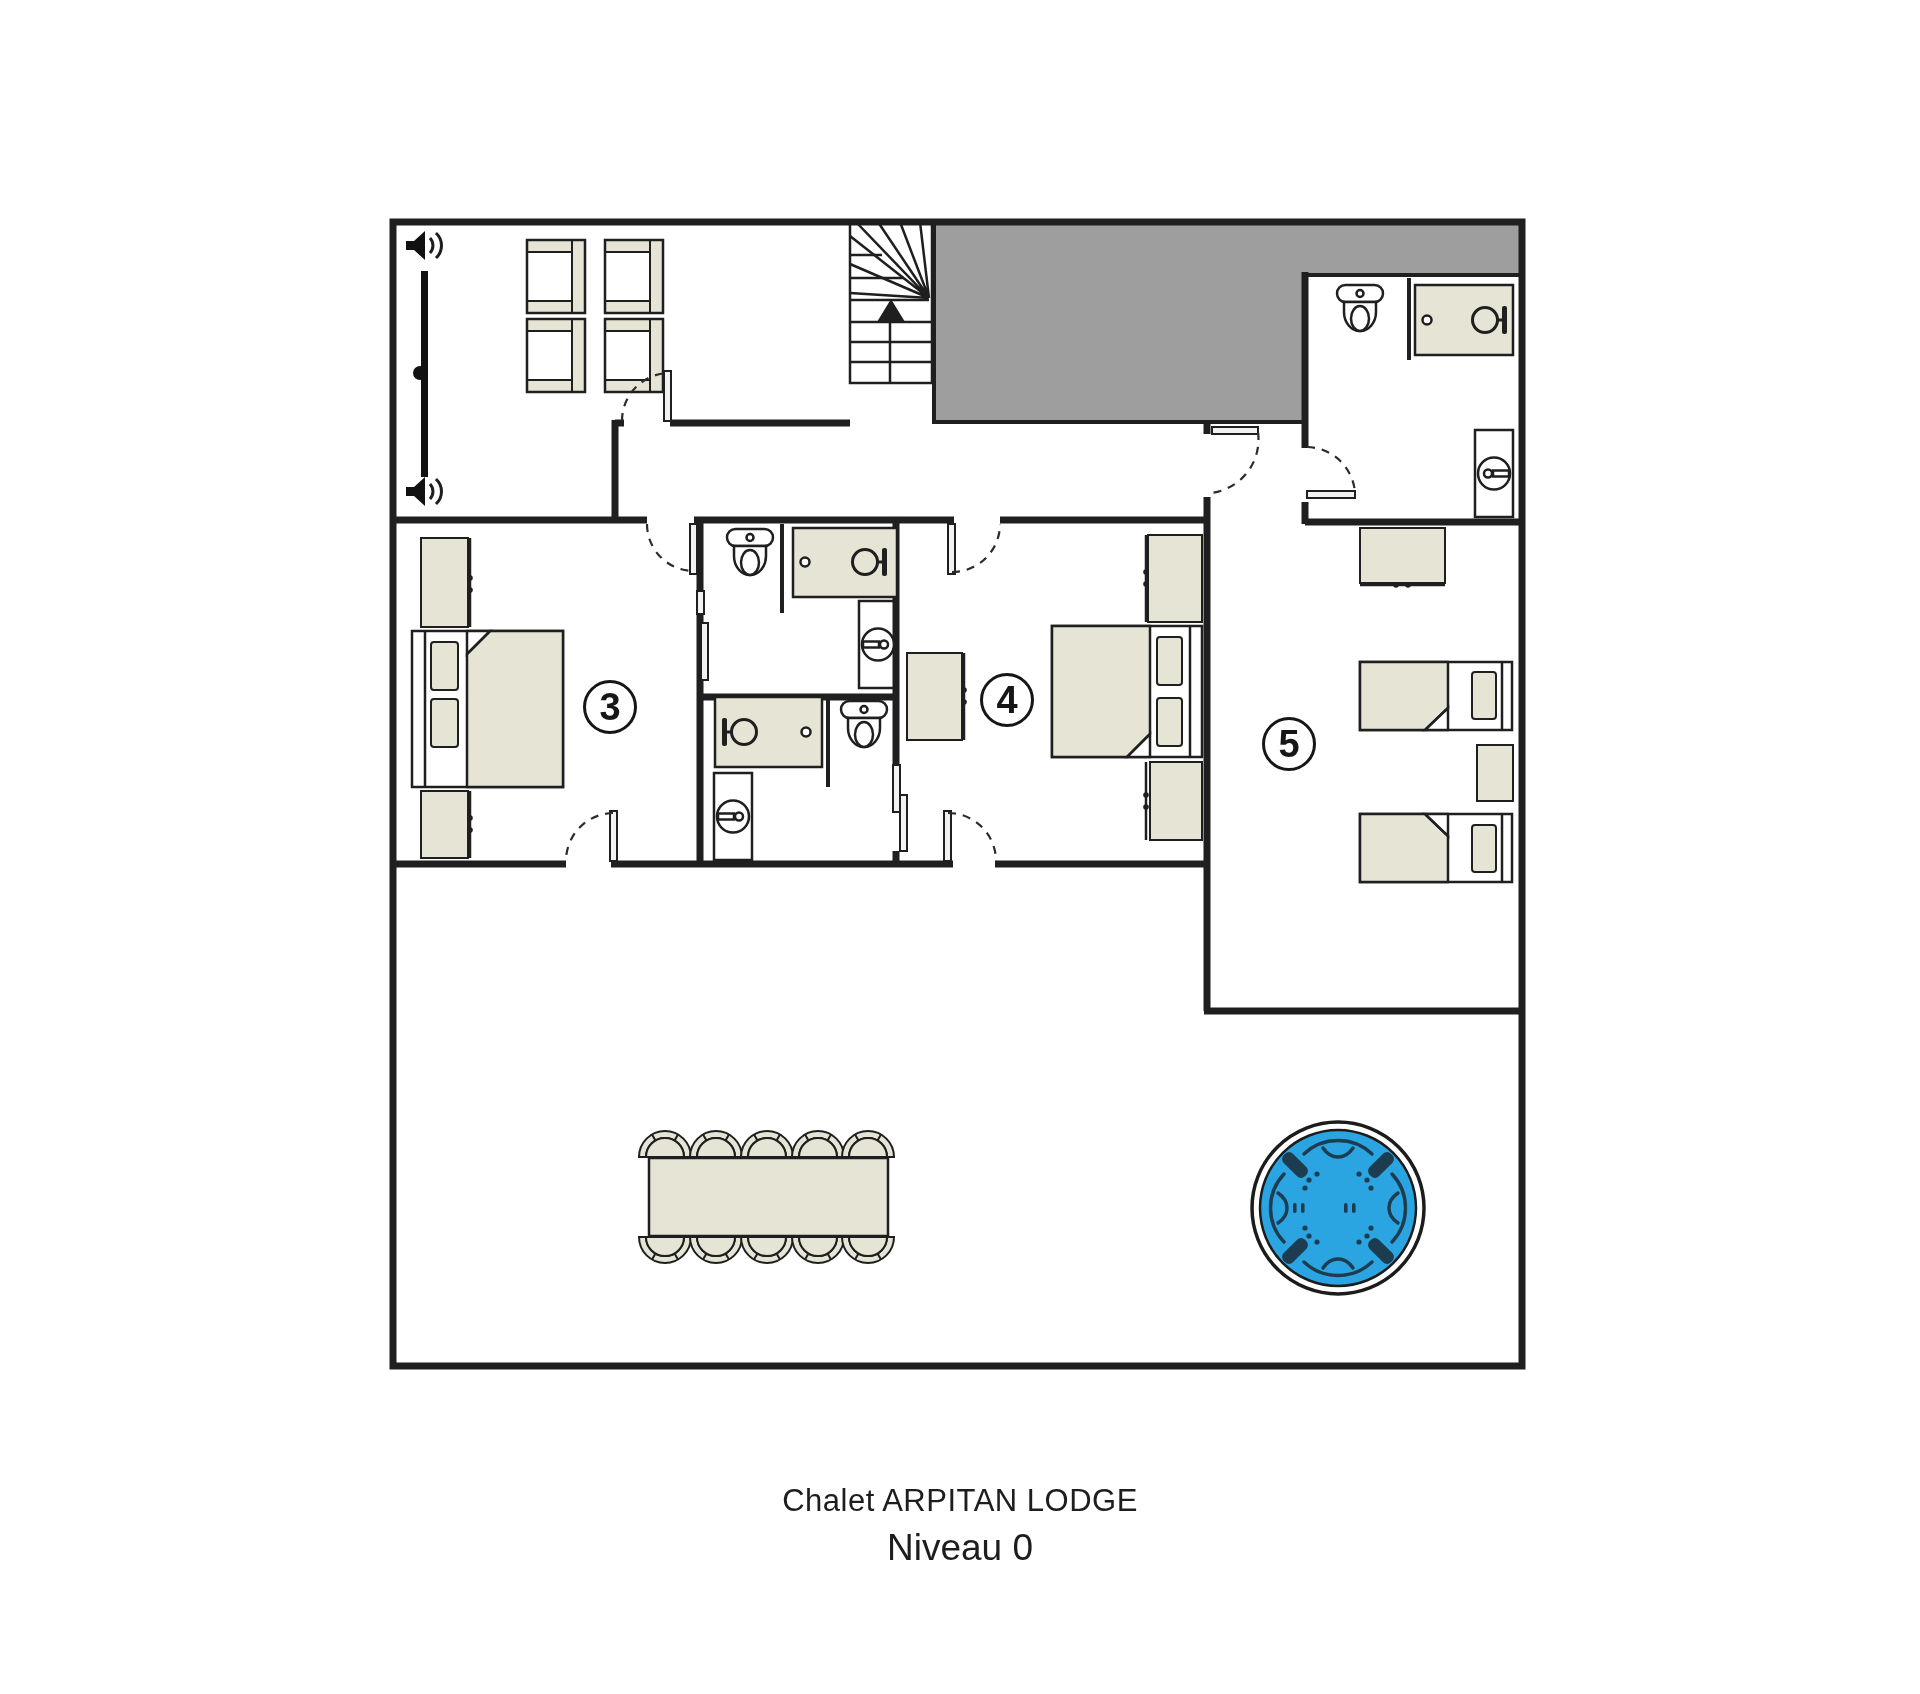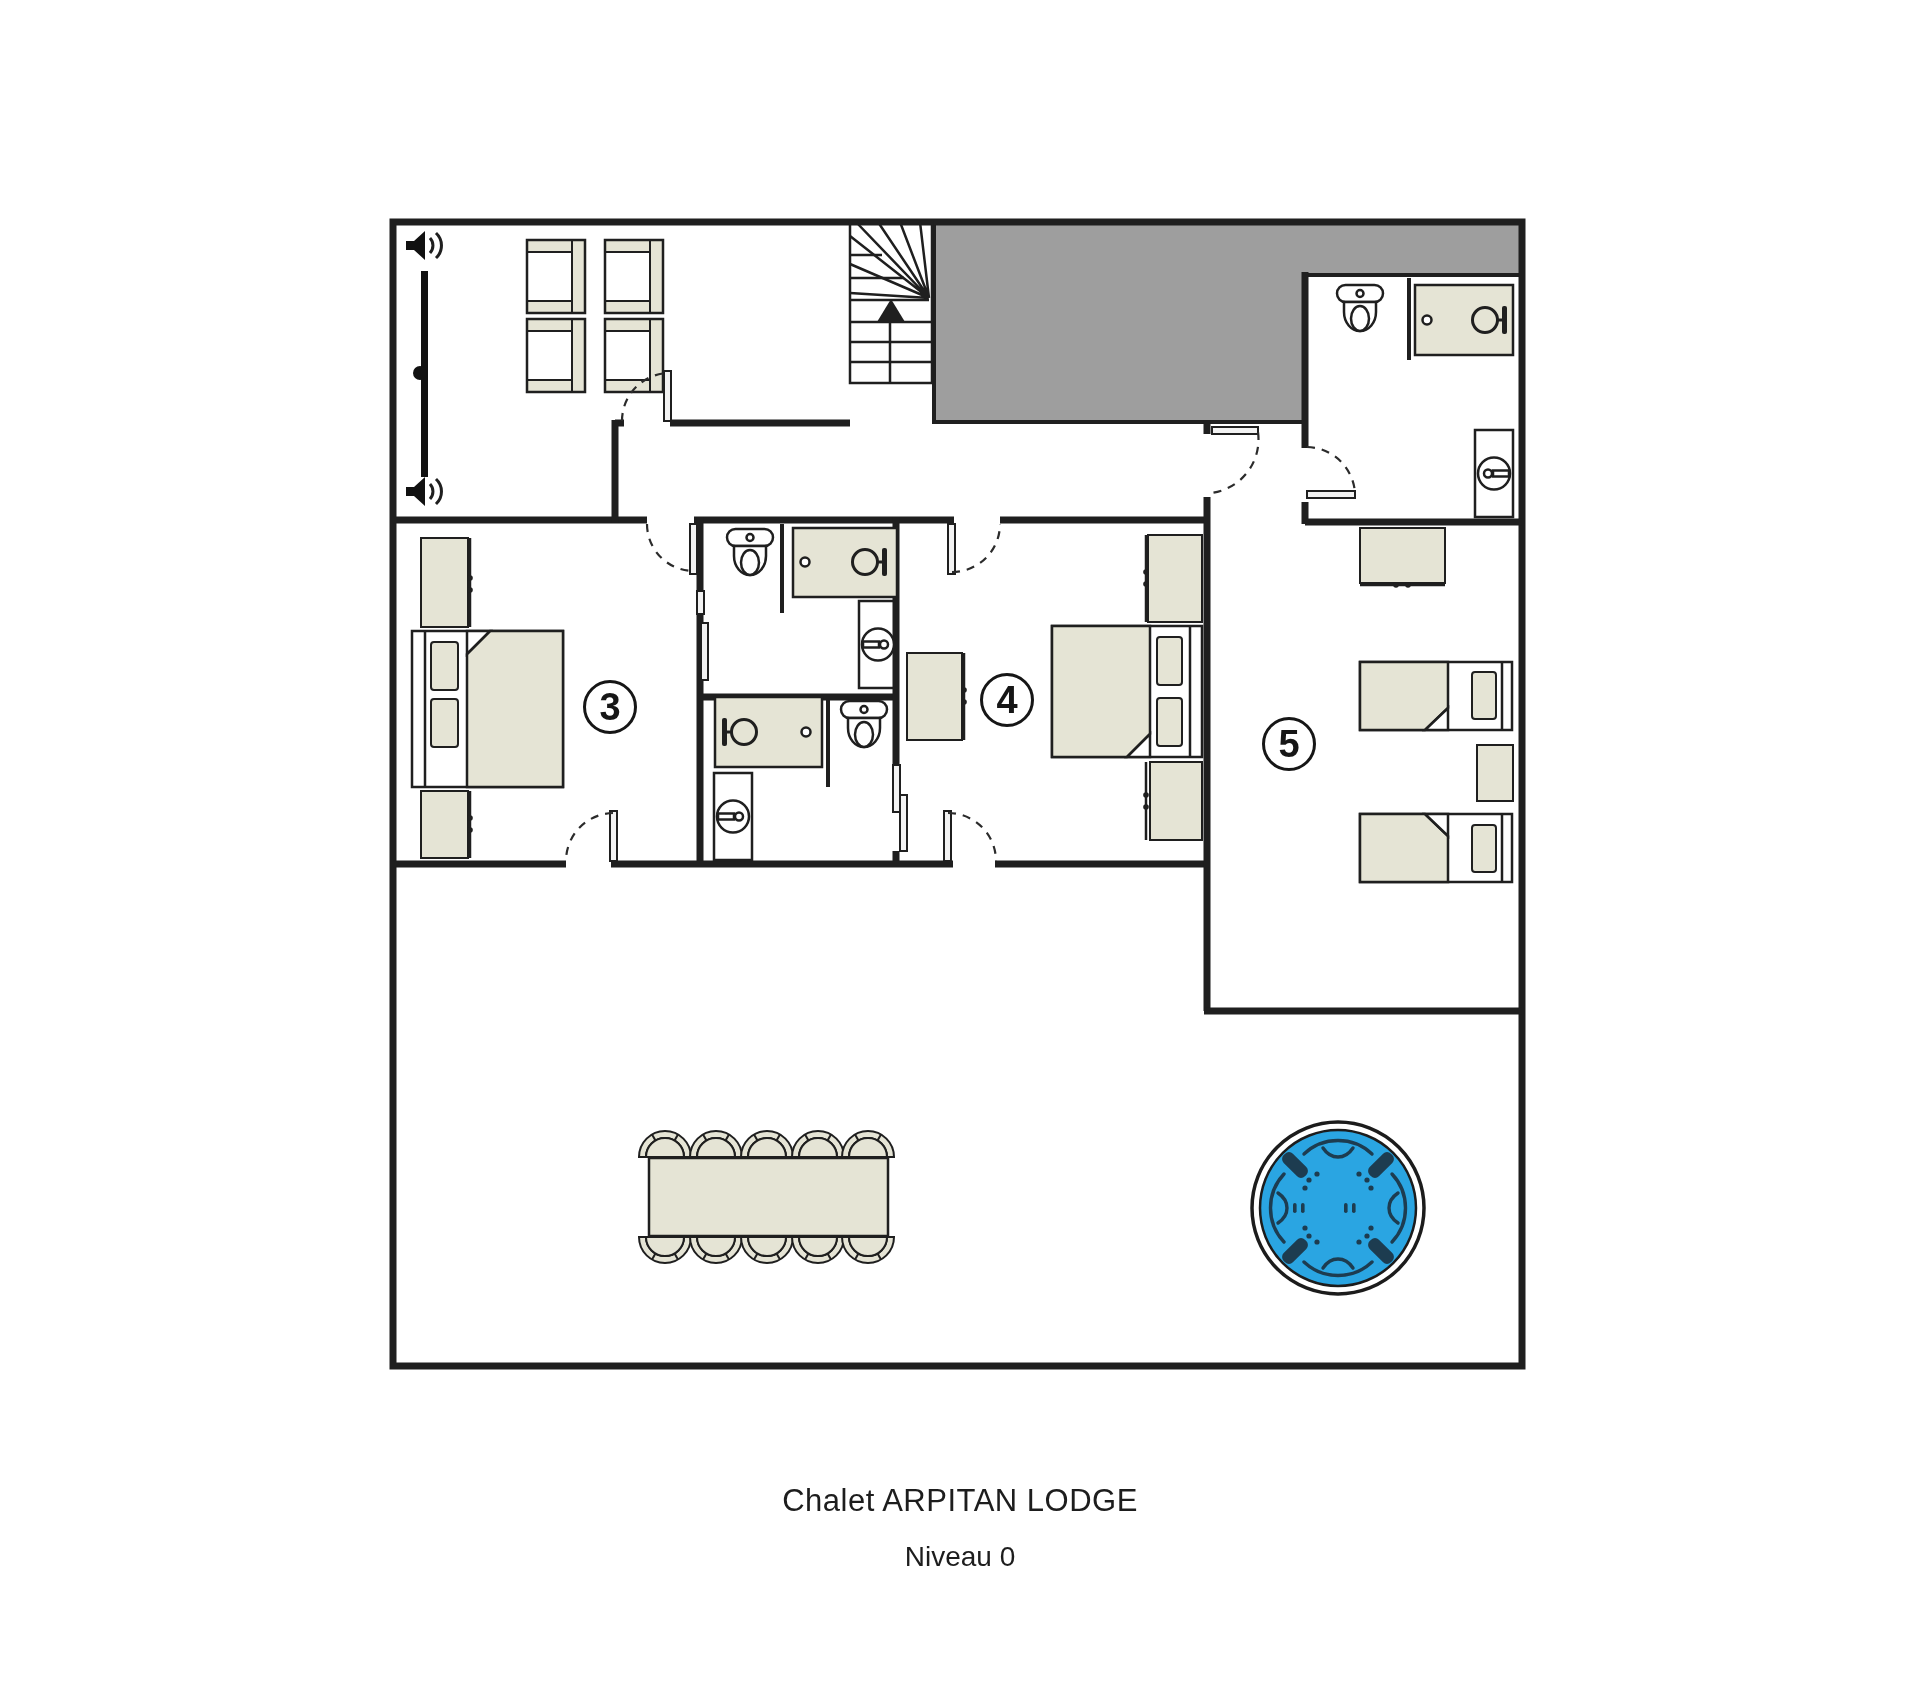--- a/index.html
+++ b/index.html
@@ -19,21 +19,21 @@
   .dash {stroke:#2b2b2b;stroke-width:2.2;fill:none;stroke-dasharray:8 7;}
   .dark {fill:var(--wall,#1f1f1f);stroke:none;}
   .tub-line{stroke:var(--hot-tub-detail,#1d3c50);stroke-width:3.4;fill:none;stroke-linecap:round;}
   .tub-fill{fill:var(--hot-tub-detail,#1d3c50);stroke:none;}
   
   .room-label{position:absolute;width:54px;height:54px;border:3.5px solid #161616;border-radius:50%;
       background:#fff;display:flex;align-items:center;justify-content:center;
       font-weight:700;font-size:38px;color:#161616;box-sizing:border-box;}
   .title{position:absolute;left:0;right:0;top:1483px;text-align:center;color:#1d1d1d;}
   .title .l1{font-size:31px;letter-spacing:.5px;}
-  .title .l2{font-size:28px;margin-top:22px;}
+  .title .l2{font-size:37px;margin-top:8px;}
 </style>
 </head>
 <body>
 
 <div class="page">
 
 <svg width="1920" height="1694" viewBox="0 0 1920 1694">
 
   <defs>
 

